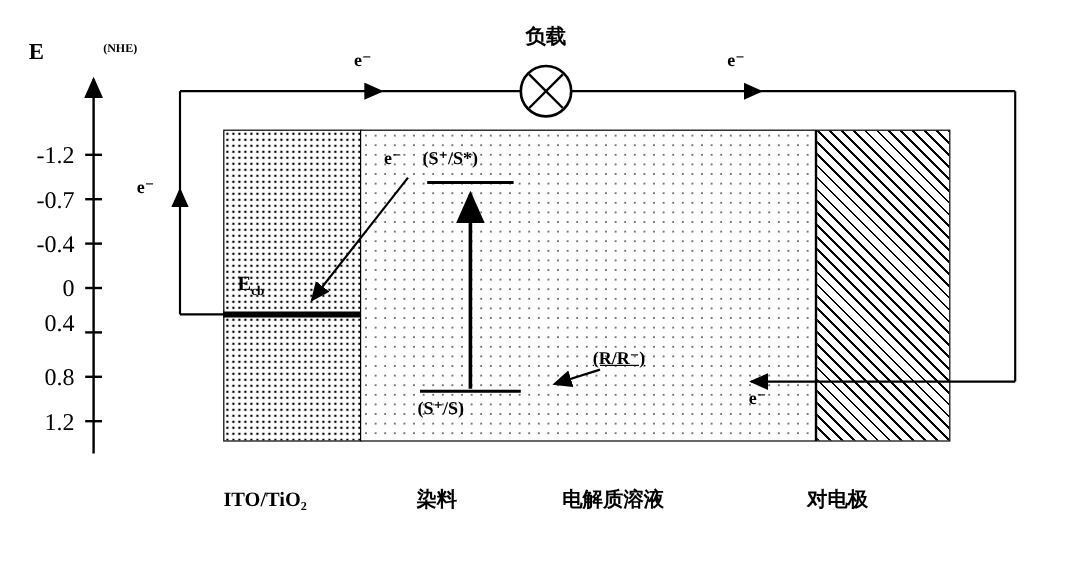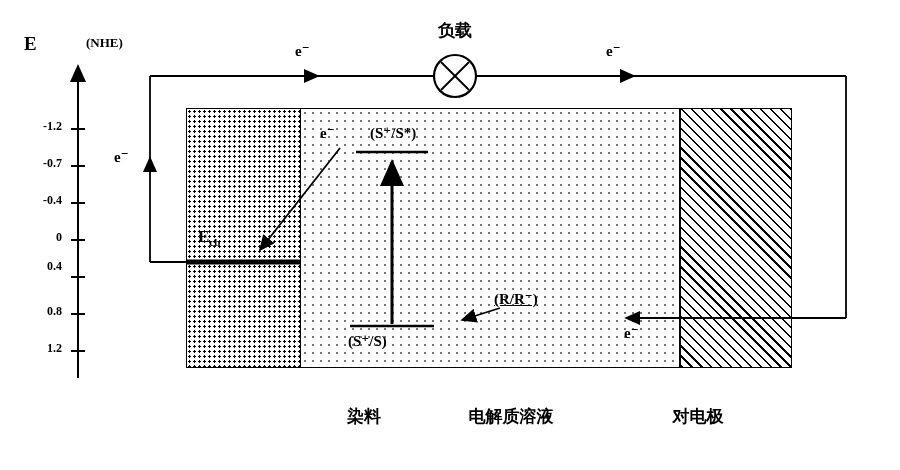--- a/index.html
+++ b/index.html
@@ -13,21 +13,21 @@
     background-image: radial-gradient(#000 1px, transparent 1.35px);
     background-size:5px 5px; }
   .region-mid   { left:300px; width:380px;
     background-image: radial-gradient(#777 0.8px, transparent 1.05px);
     background-size:8px 8px; }
   .region-right { left:680px; width:112px;
     background: repeating-linear-gradient(45deg, #000 0, #000 1.6px, #fff 1.6px, #fff 7px); }
   svg.overlay { position:absolute; left:0; top:0; z-index:2; pointer-events:none; }
   .lbl { position:absolute; z-index:3; color:#000; white-space:nowrap; line-height:1; }
   .b { font-weight:bold; }
-  .tick-lbl { width:48px; text-align:right; font-size:12px; font-weight:bold; }
+  .tick-lbl { width:48px; text-align:right; font-size:20px; font-weight:normal; }
   .state-lbl { font-size:15px; font-weight:bold; }
   .e-lbl { font-size:15px; font-weight:bold; }
   .legend-lbl { font-size:17px; font-weight:bold; text-align:center;
     font-family:"Liberation Serif","DejaVu Sans",serif; }
   .sub { font-size:11px; vertical-align:-4px; font-weight:bold; }
 </style>
 </head>
 <body>
 
 <div class="stage">
@@ -77,41 +77,42 @@
     <line x1="356" y1="152" x2="428" y2="152" stroke="#000" stroke-width="2.5"></line>
     <line x1="350" y1="326" x2="434" y2="326" stroke="#000" stroke-width="2.5"></line>
     <line x1="392" y1="324" x2="392" y2="162" stroke="#000" stroke-width="3" marker-end="url(#ah)"></line>
 
     <line x1="340" y1="148" x2="260" y2="250" stroke="#000" stroke-width="1.8" marker-end="url(#ah)"></line>
 
     <line x1="500" y1="308" x2="462" y2="320" stroke="#000" stroke-width="1.8" marker-end="url(#ah)"></line>
   </svg>
 
   <div class="lbl b" style="left:24px; top:34px; font-size:19px;">E</div>
-  <div class="lbl b" style="left:86px; top:36px; font-size:13px;text-align:center;">(NHE)</div>
+  <div class="lbl b" style="left:86px; top:36px; font-size:10px;text-align:center;">(NHE)</div>
 
   <div class="lbl tick-lbl" style="left:14px; top:120px;">-1.2</div>
   <div class="lbl tick-lbl" style="left:14px; top:157px;">-0.7</div>
   <div class="lbl tick-lbl" style="left:14px; top:194px;">-0.4</div>
   <div class="lbl tick-lbl" style="left:14px; top:231px;">0</div>
   <div class="lbl tick-lbl" style="left:14px; top:260px;">0.4</div>
   <div class="lbl tick-lbl" style="left:14px; top:305px;">0.8</div>
   <div class="lbl tick-lbl" style="left:14px; top:342px;">1.2</div>
 
   <div class="lbl legend-lbl" style="left:413px; top:8px; width:84px;margin-top:14px;">负载</div>
   <div class="lbl e-lbl" style="left:295px; top:44px;">e⁻</div>
   <div class="lbl e-lbl" style="left:606px; top:44px;">e⁻</div>
   <div class="lbl e-lbl" style="left:114px; top:150px;">e⁻</div>
   <div class="lbl e-lbl" style="left:624px; top:326px;">e⁻</div>
 
   <div class="lbl b" style="left:198px; top:228px; font-size:17px;text-align:right;">
     <span>E</span><span class="sub">cb</span>
   </div>
   <div class="lbl e-lbl" style="left:320px; top:126px;">e⁻</div>
-  <div class="lbl state-lbl" style="left:370px; top:126px;text-align:right;">(S⁺/S*)</div>
+  <div class="lbl state-lbl" style="left:352px; top:126px;text-align:right;">(S⁺/S*)</div>
   <div class="lbl state-lbl" style="left:348px; top:334px;">(S⁺/S)</div>
   <div class="lbl state-lbl" style="left:494px; top:292px;text-decoration:underline;">(R/R⁻)</div>
 
+  <div class="lbl legend-lbl" style="left:166px; top:408px; width:110px;">ITO/TiO₂</div>
   <div class="lbl legend-lbl" style="left:318px; top:408px; width:92px;">染料</div>
   <div class="lbl legend-lbl" style="left:438px; top:408px; width:146px;">电解质溶液</div>
   <div class="lbl legend-lbl" style="left:648px; top:408px; width:100px;">对电极</div>
 
 </div>
 
 </body></html>

